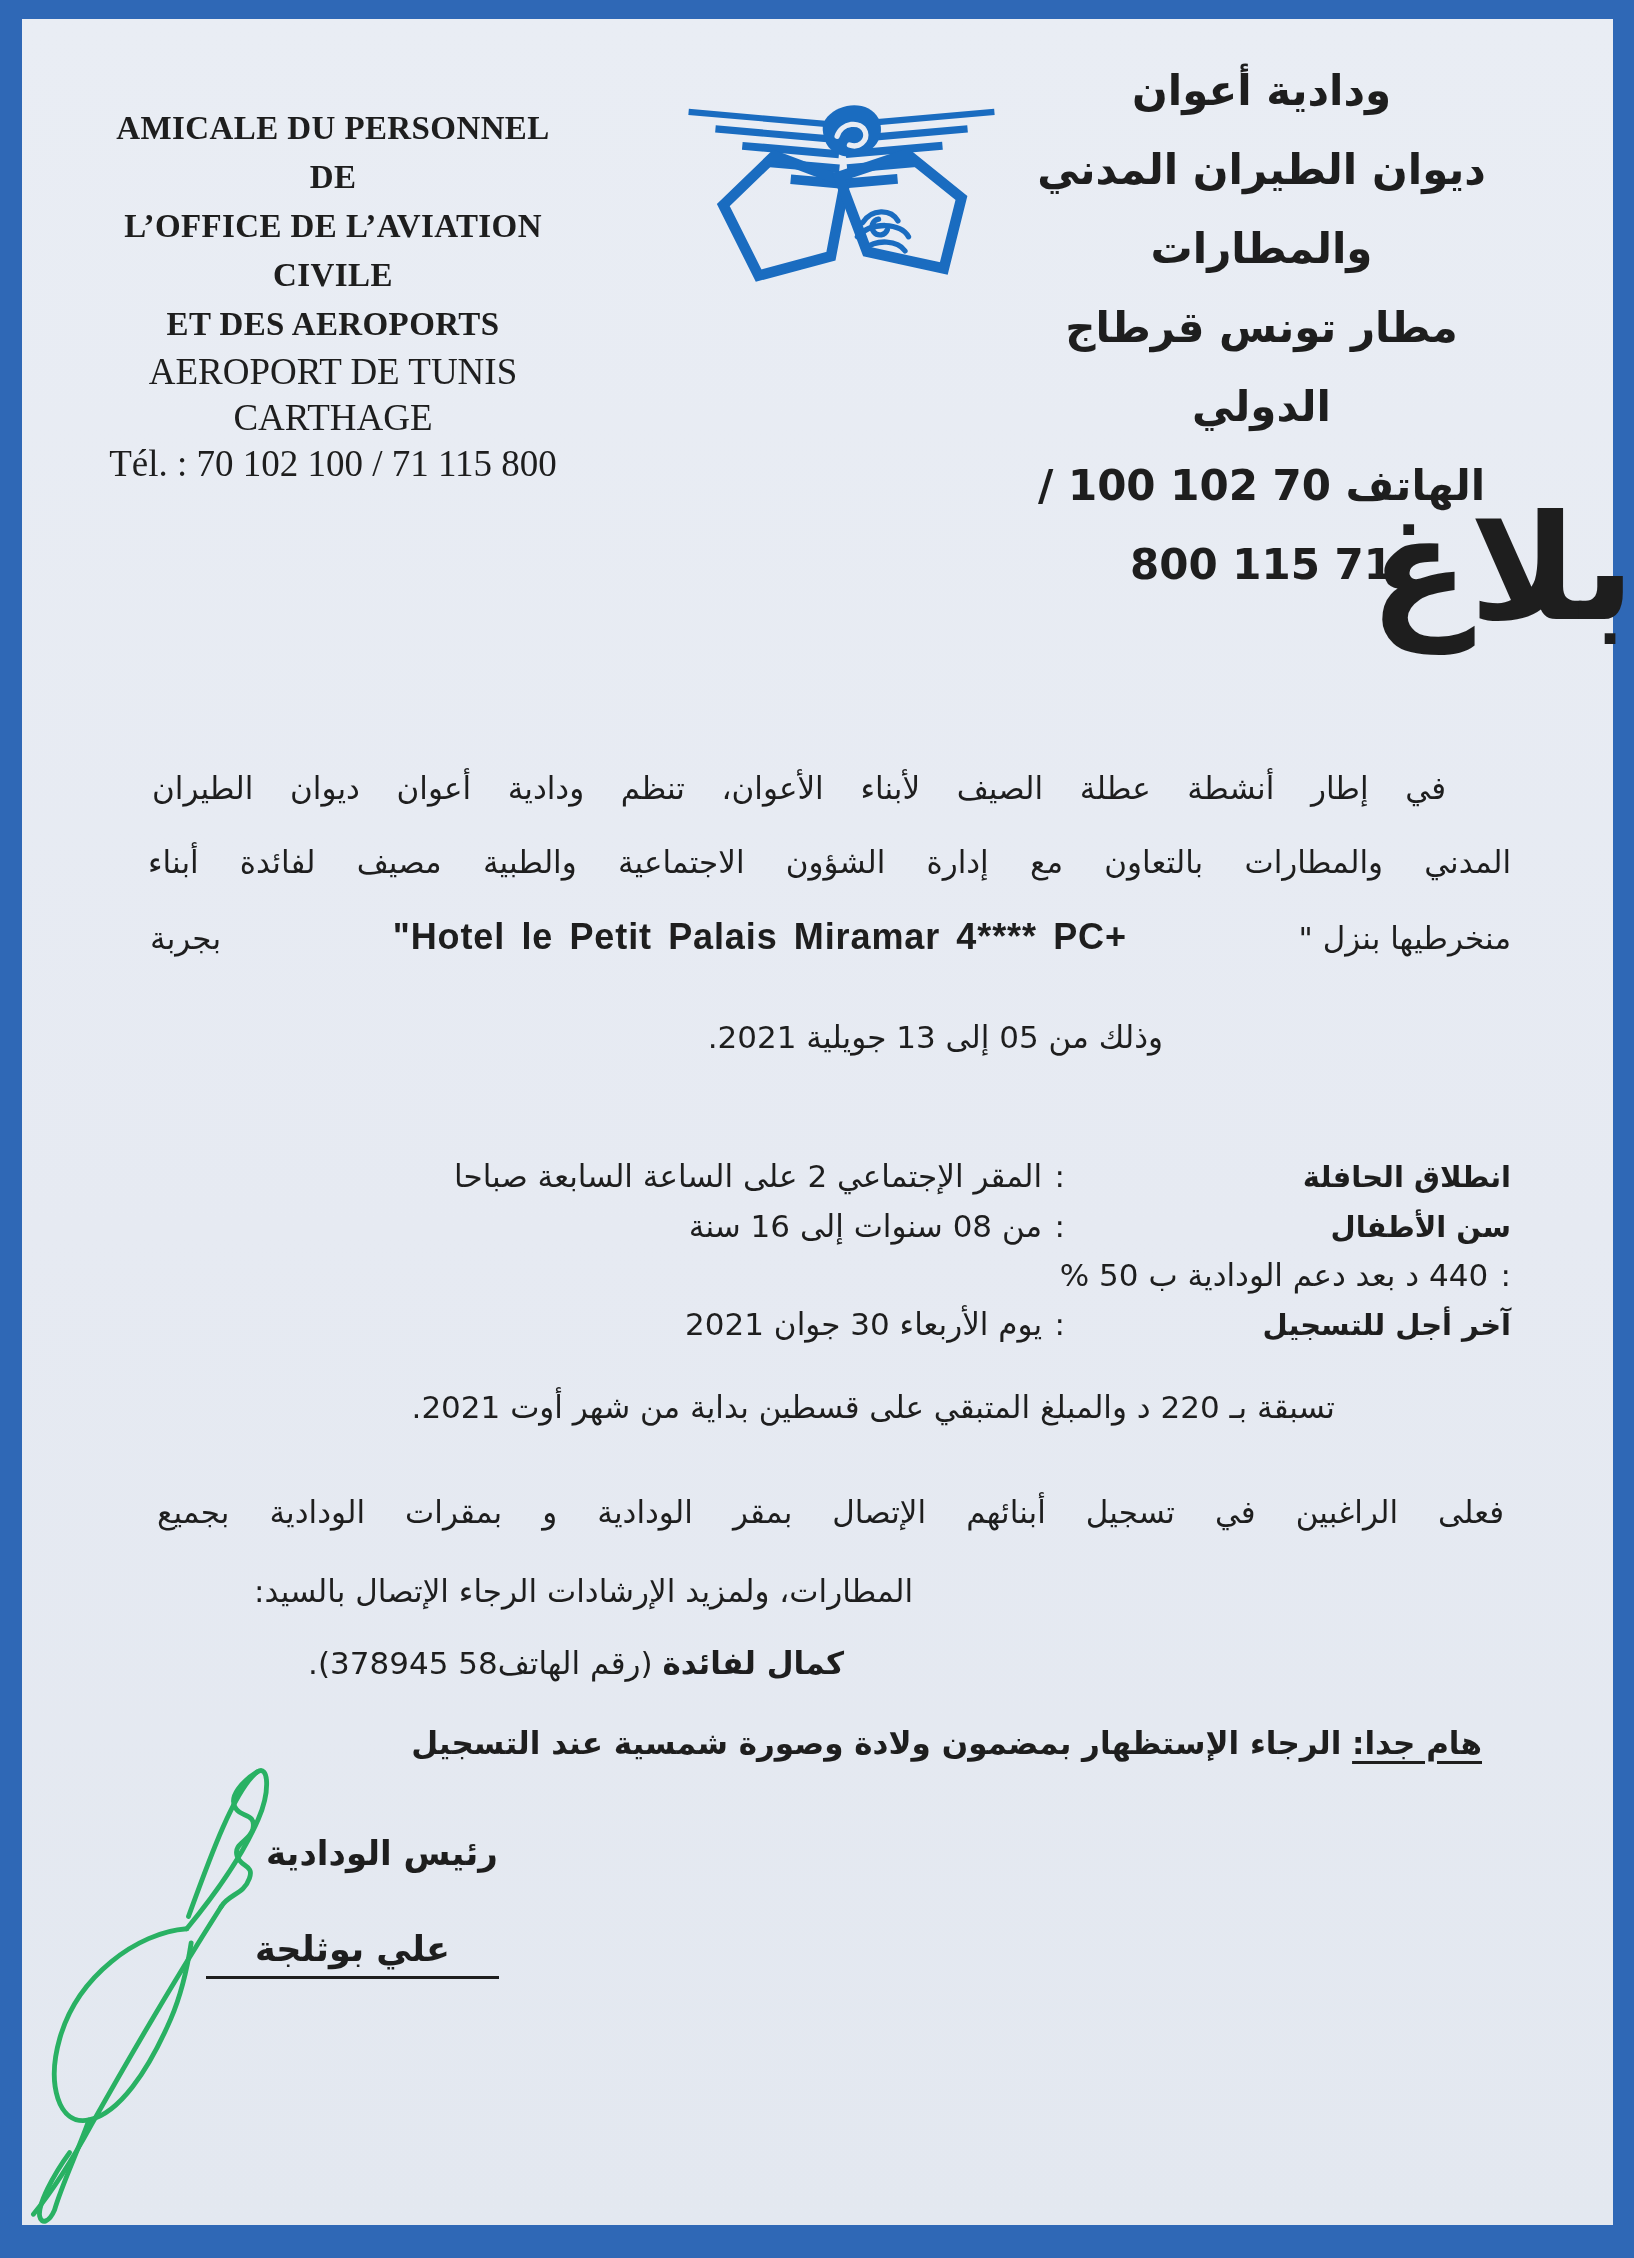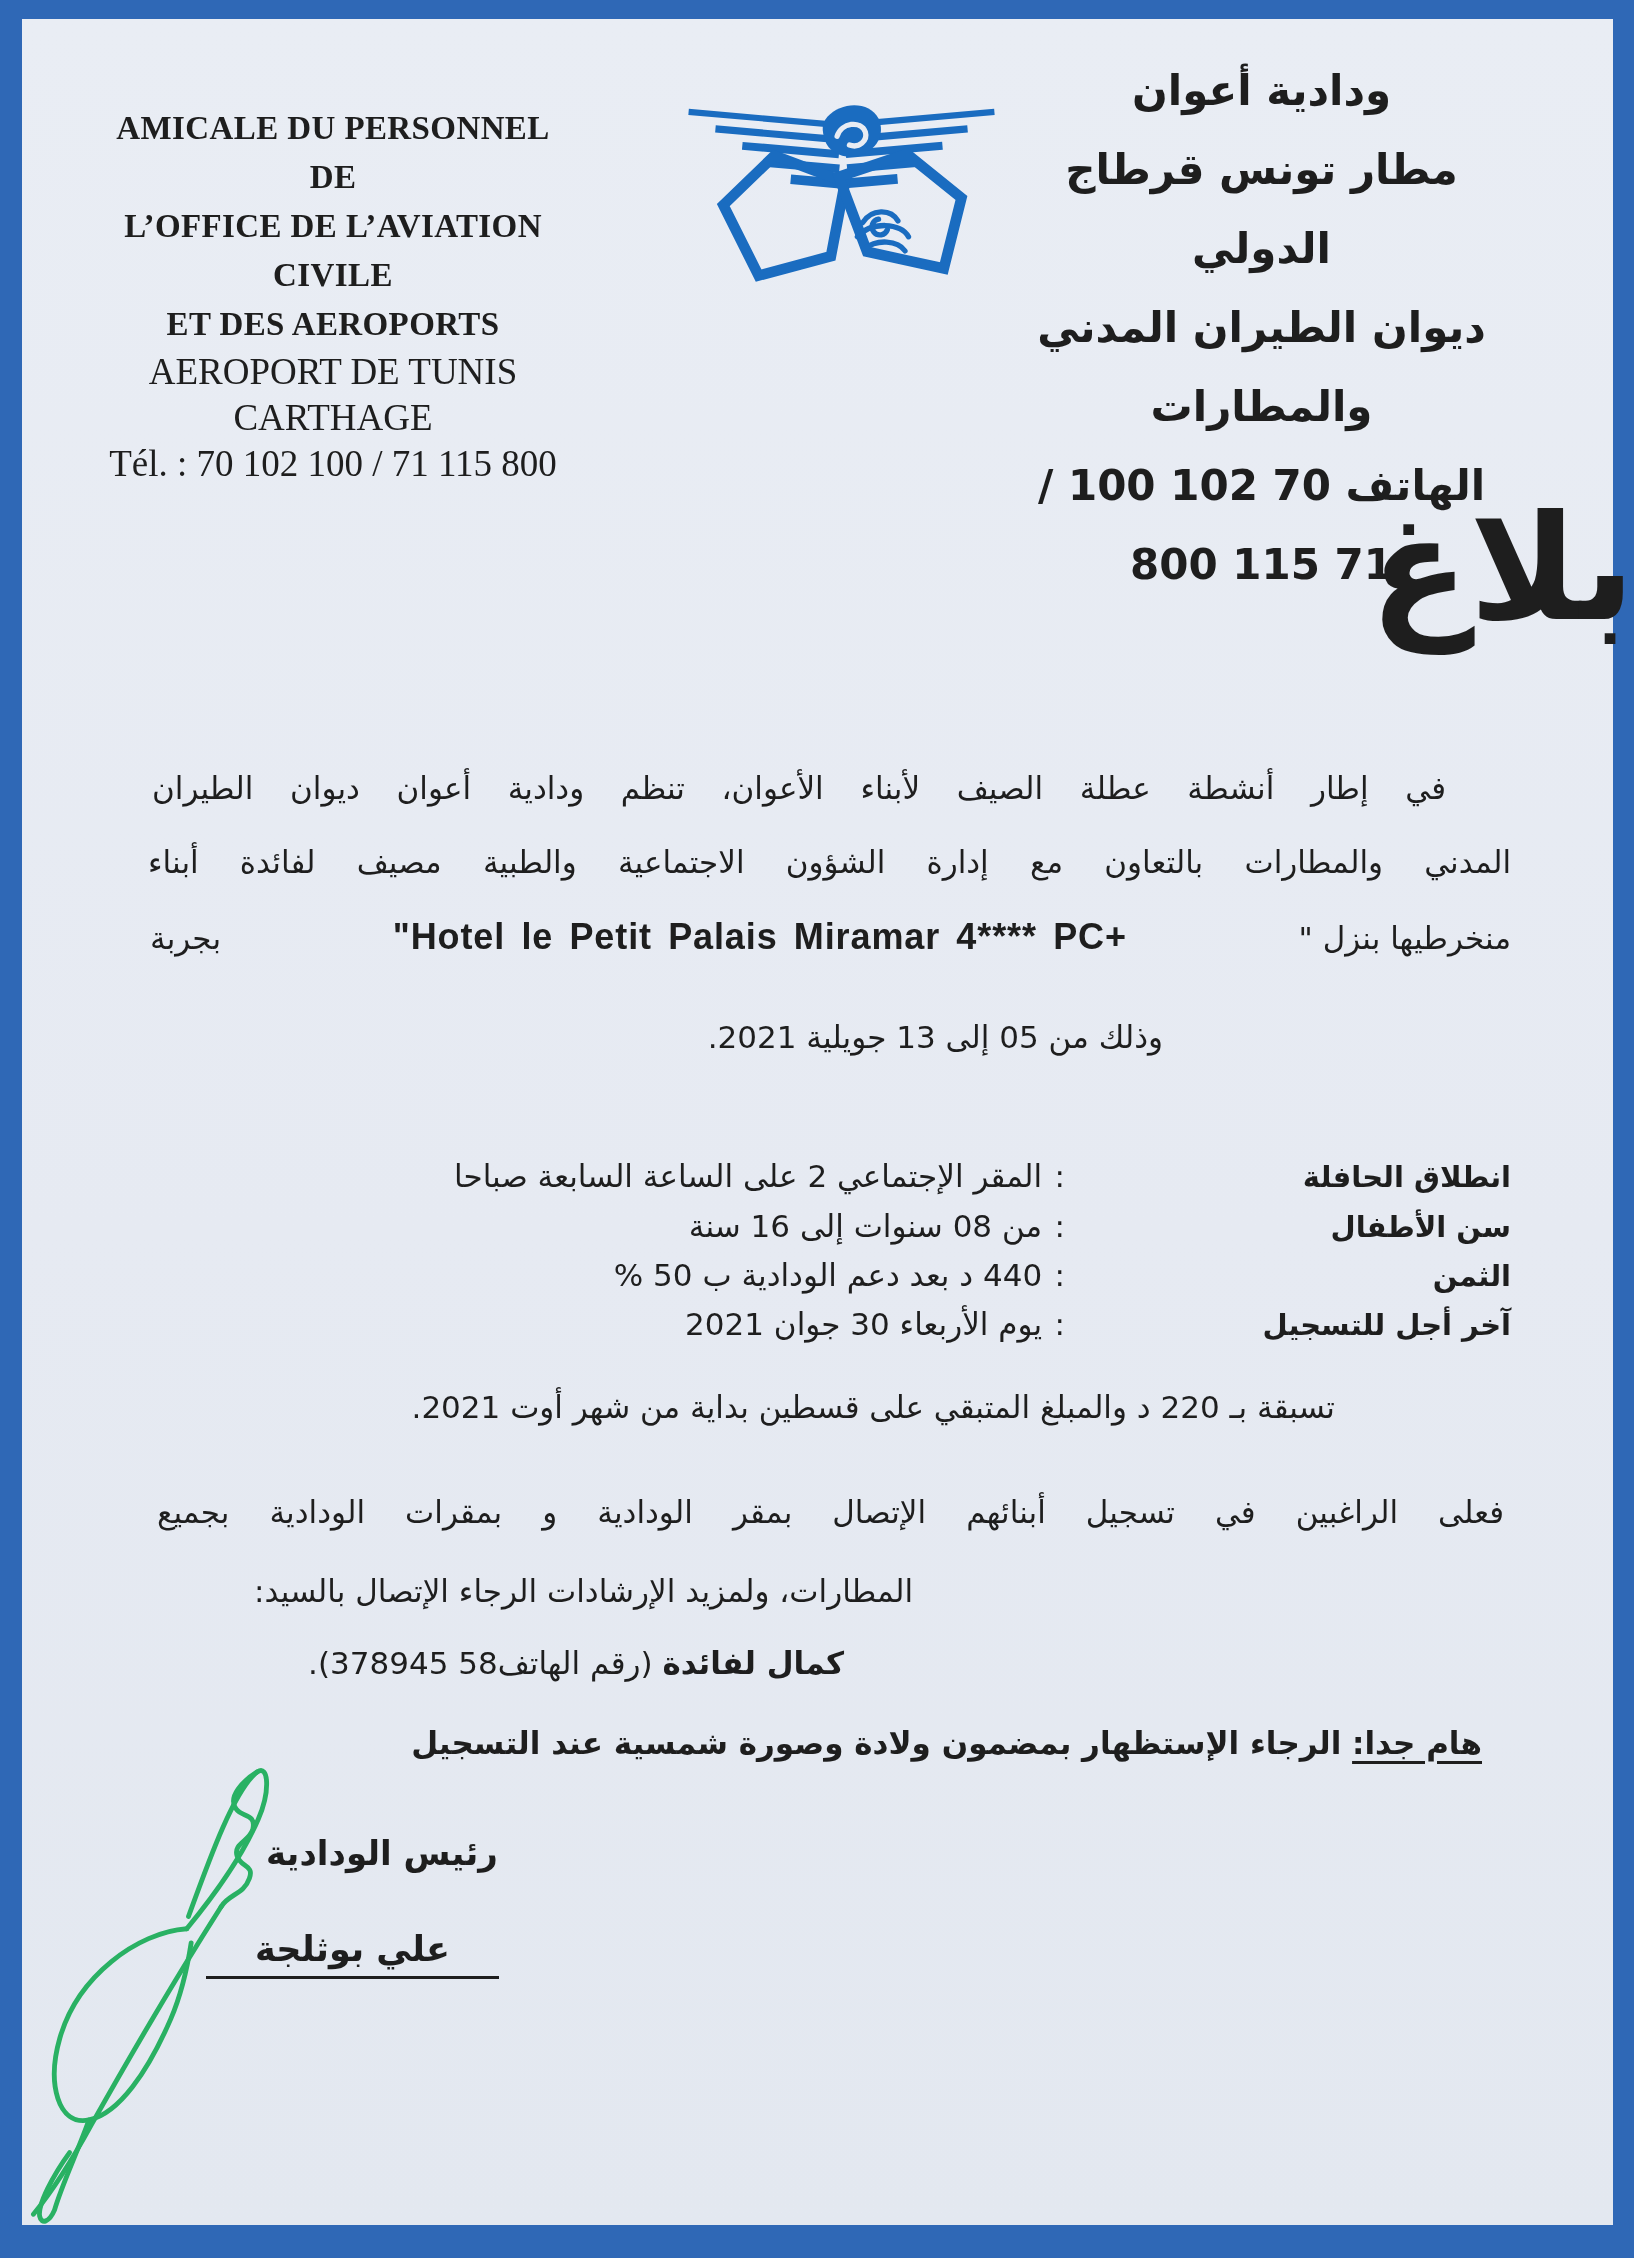--- a/index.html
+++ b/index.html
@@ -103,22 +103,22 @@
   <g fill="none" stroke="#1a6cc0" stroke-width="6" stroke-linecap="round">
     <path d="M206,140 C216,124 238,124 246,138"></path>
     <path d="M200,156 C216,138 250,140 258,156"></path>
     <path d="M208,170 C222,158 246,160 254,172"></path>
     <path d="M224,136 a9,9 0 1,0 10,12"></path>
   </g>
 </svg>
 
 <div class="hdr-right">
   <div>ودادية أعوان</div>
+  <div>ديوان الطيران المدني والمطارات</div>
   <div>مطار تونس قرطاج الدولي</div>
-  <div>ديوان الطيران المدني والمطارات</div>
   <div>الهاتف 70 102 100 / 71 115 800</div>
 </div>
 
 <div class="doc-title">بلاغ</div>
 
 <div class="ar just p1l1">في إطار أنشطة عطلة الصيف لأبناء الأعوان، تنظم ودادية أعوان ديوان الطيران</div>
 <div class="ar just p1l2">المدني والمطارات بالتعاون مع إدارة الشؤون الاجتماعية والطبية مصيف لفائدة أبناء</div>
 <div class="ar p1l3">
   <span>منخرطيها بنزل "</span>
   <span class="latin">"Hotel le Petit Palais Miramar 4**** PC+</span>
@@ -130,21 +130,20 @@
   <span class="detail-label">انطلاق الحافلة</span>
   <span class="detail-colon">:</span>
   <span class="detail-value">المقر الإجتماعي 2 على الساعة السابعة صباحا</span>
 </div>
 <div class="ar detail-row dr2">
   <span class="detail-label">سن الأطفال</span>
   <span class="detail-colon">:</span>
   <span class="detail-value">من 08 سنوات إلى 16 سنة</span>
 </div>
 <div class="ar detail-row dr3">
-  <span class="detail-label">الثمن</span>
   <span class="detail-colon">:</span>
   <span class="detail-value">440 د بعد دعم الودادية ب 50 %</span>
 </div>
 <div class="ar detail-row dr4">
   <span class="detail-label">آخر أجل للتسجيل</span>
   <span class="detail-colon">:</span>
   <span class="detail-value">يوم الأربعاء 30 جوان 2021</span>
 </div>
 
 <div class="ar advance-line">تسبقة بـ 220 د والمبلغ المتبقي على قسطين بداية من شهر أوت 2021.</div>

